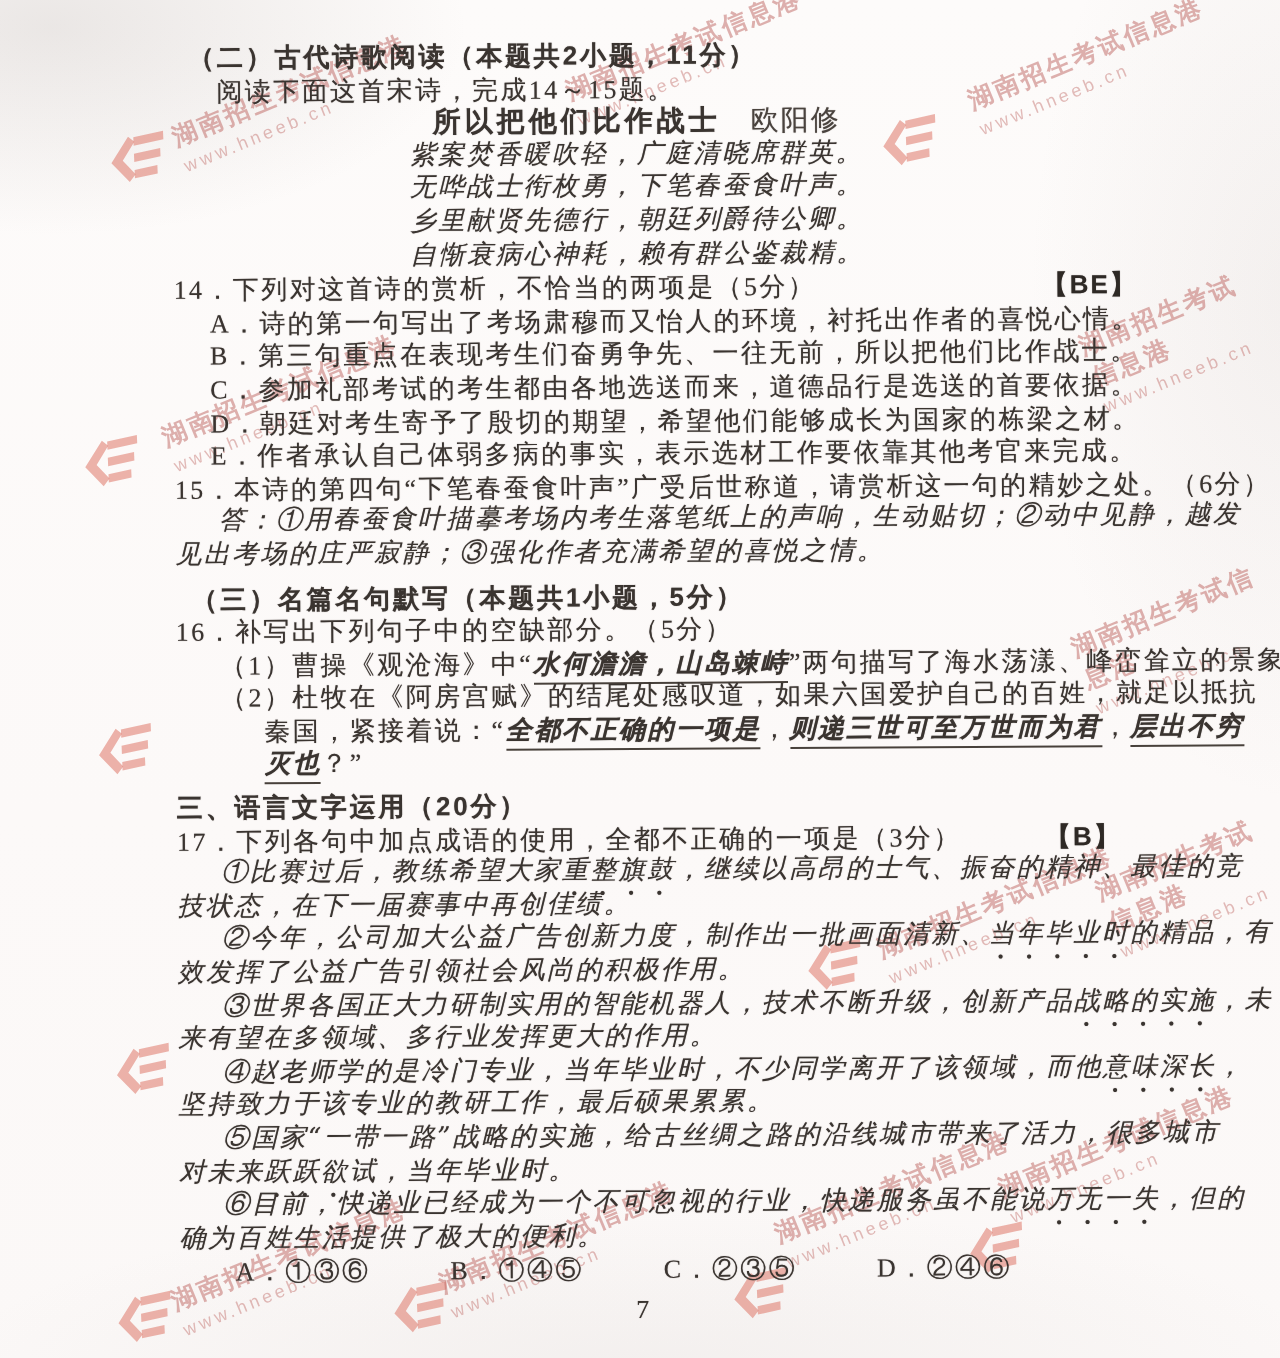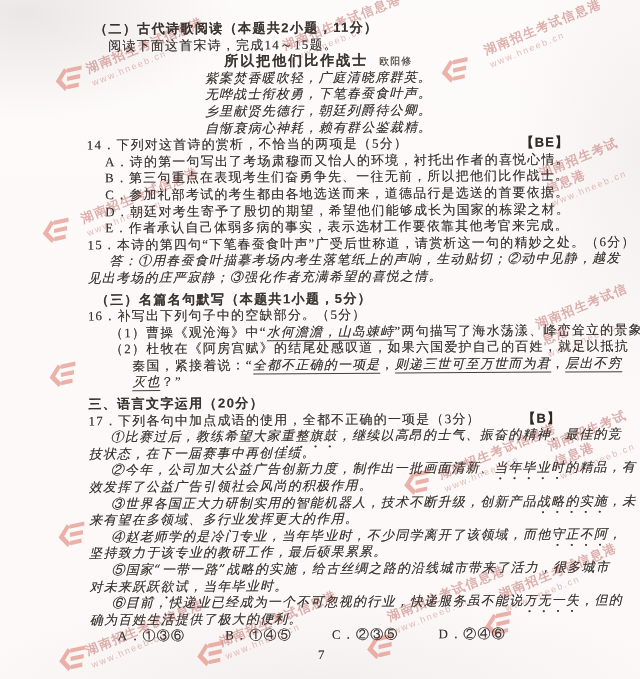--- a/index.html
+++ b/index.html
@@ -17,22 +17,22 @@
   .content{position:relative;z-index:1;padding-top:20px;}
   .line{
     position:relative;height:16.6px;line-height:16.6px;font-size:13px;
     letter-spacing:1.2px;color:#3a3430;white-space:nowrap;
     text-shadow:0 0 .5px rgba(58,50,45,.55);
   }
   .song{font-family:"Liberation Serif","DejaVu Serif",serif;}
   .kai{font-family:"DejaVu Serif","Liberation Serif",serif;font-style:italic;}
   .line.b{font-family:"Liberation Sans","DejaVu Sans",sans-serif;font-weight:700;letter-spacing:1.4px;}
   .segb{font-weight:700;font-size:14px;letter-spacing:2px;}
-  .small{font-size:10px;letter-spacing:1px;color:#4a433e;}
-  .u{border-bottom:1.2px solid #48413b;padding-bottom:1px;}
+  .small{font-size:14px;letter-spacing:1px;color:#4a433e;}
+  .u{border-bottom:1.2px solid #48413b;padding-bottom:1px;font-weight:bold;}
   .em{
     -webkit-text-emphasis:filled dot #3a3430;-webkit-text-emphasis-position:under right;
     text-emphasis:filled dot #3a3430;text-emphasis-position:under right;
   }
   .ind-q{padding-left:88px;}
   .ind-sec{padding-left:96px;}
   .ind-sub{padding-left:110px;}
   .ind-sub2{padding-left:132px;}
   .ind-opt{padding-left:106px;}
   .ind-cont{padding-left:88px;}
@@ -232,21 +232,21 @@
         <div class="line ind-sub2 song"><span>秦国，紧接着说：“</span><span class="u kai">全都不正确的一项是</span><span>，</span><span class="u kai">则递三世可至万世而为君</span><span>，</span><span class="u kai">层出不穷</span></div>
         <div class="line ind-sub2 song"><span class="u kai">灭也</span><span>？”</span></div>
         <div class="line ind-q song b" style="margin-top: 5px;"><span>三、语言文字运用（20分）</span></div>
         <div class="line ind-q song"><span>17．下列各句中加点成语的使用，全都不正确的一项是（3分）</span><span class="ans">【B】</span></div>
         <div class="line ind-sub kai"><span>①比赛过后，教练希望大家</span><span class="em">重整旗鼓</span><span>，继续以高昂的士气、振奋的精神、最佳的竞</span></div>
         <div class="line ind-cont kai"><span>技状态，在下一届赛事中再创佳绩。</span></div>
         <div class="line ind-sub kai"><span>②今年，公司加大公益广告创新力度，制作出一批画面清新、</span><span class="em">当年毕业时</span><span>的精品，有</span></div>
         <div class="line ind-cont kai"><span>效发挥了公益广告引领社会风尚的积极作用。</span></div>
         <div class="line ind-sub kai"><span>③世界各国正大力研制实用的智能机器人，技术不断升级，创新产品</span><span class="em">战略的实施</span><span>，未</span></div>
         <div class="line ind-cont kai"><span>来有望在多领域、多行业发挥更大的作用。</span></div>
-        <div class="line ind-sub kai"><span>④赵老师学的是冷门专业，当年毕业时，不少同学离开了该领域，而他</span><span class="em">守正不阿</span><span>，</span></div>
+        <div class="line ind-sub kai"><span>④赵老师学的是冷门专业，当年毕业时，不少同学离开了该领域，而他</span><span class="em">意味深长</span><span>，</span></div>
         <div class="line ind-cont kai"><span>坚持致力于该专业的教研工作，最后硕果累累。</span></div>
         <div class="line ind-sub kai"><span>⑤国家“一带一路”战略的实施，给古丝绸之路的沿线城市带来了活力，很多城市</span></div>
         <div class="line ind-cont kai"><span>对未来</span><span class="em">跃跃欲试</span><span>，当年毕业时。</span></div>
         <div class="line ind-sub kai"><span>⑥目前，快递业已经成为一个不可忽视的行业，快递服务虽不能说</span><span class="em">万无一失</span><span>，但的</span></div>
         <div class="line ind-cont kai"><span>确为百姓生活提供了极大的便利。</span></div>
         <div class="line ind-optrow song optrow"><span class="opt-item">A．①③⑥</span><span class="opt-item">B．①④⑤</span><span class="opt-item">C．②③⑤</span><span class="opt-item">D．②④⑥</span></div>
         <div class="line ind-center song" style="margin-top: 3px;"><span>7</span></div>
       </div>
   </div>
 </div>

